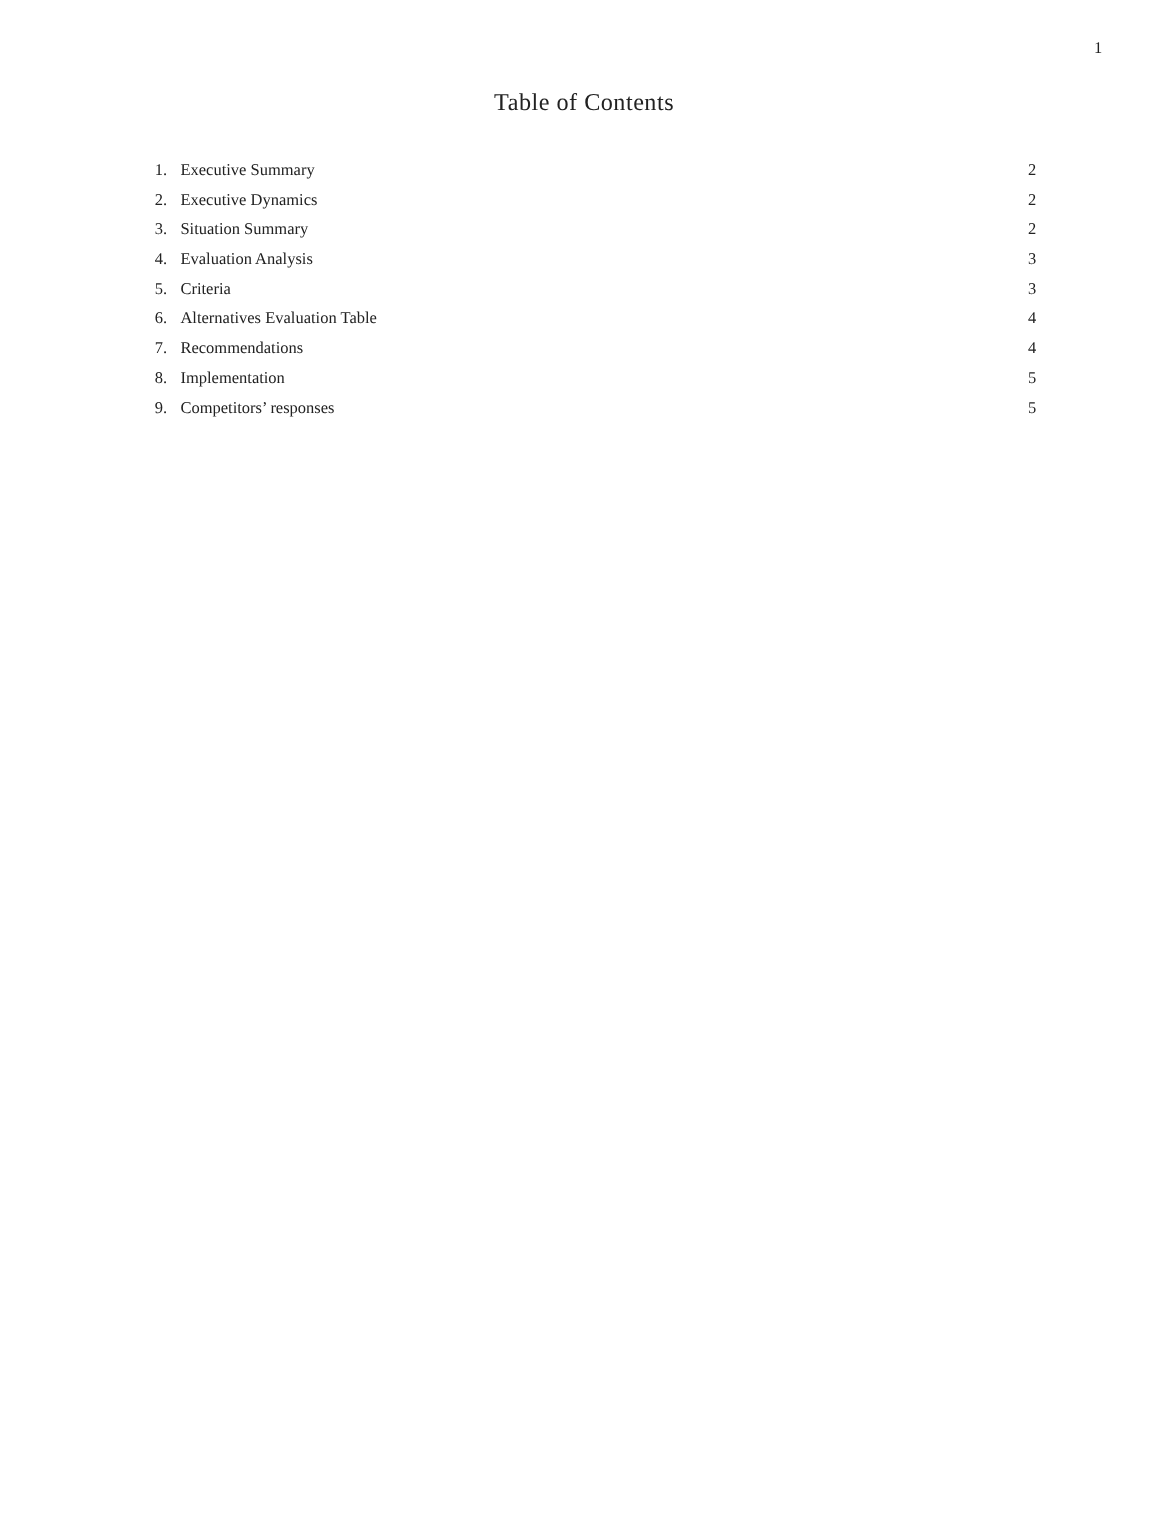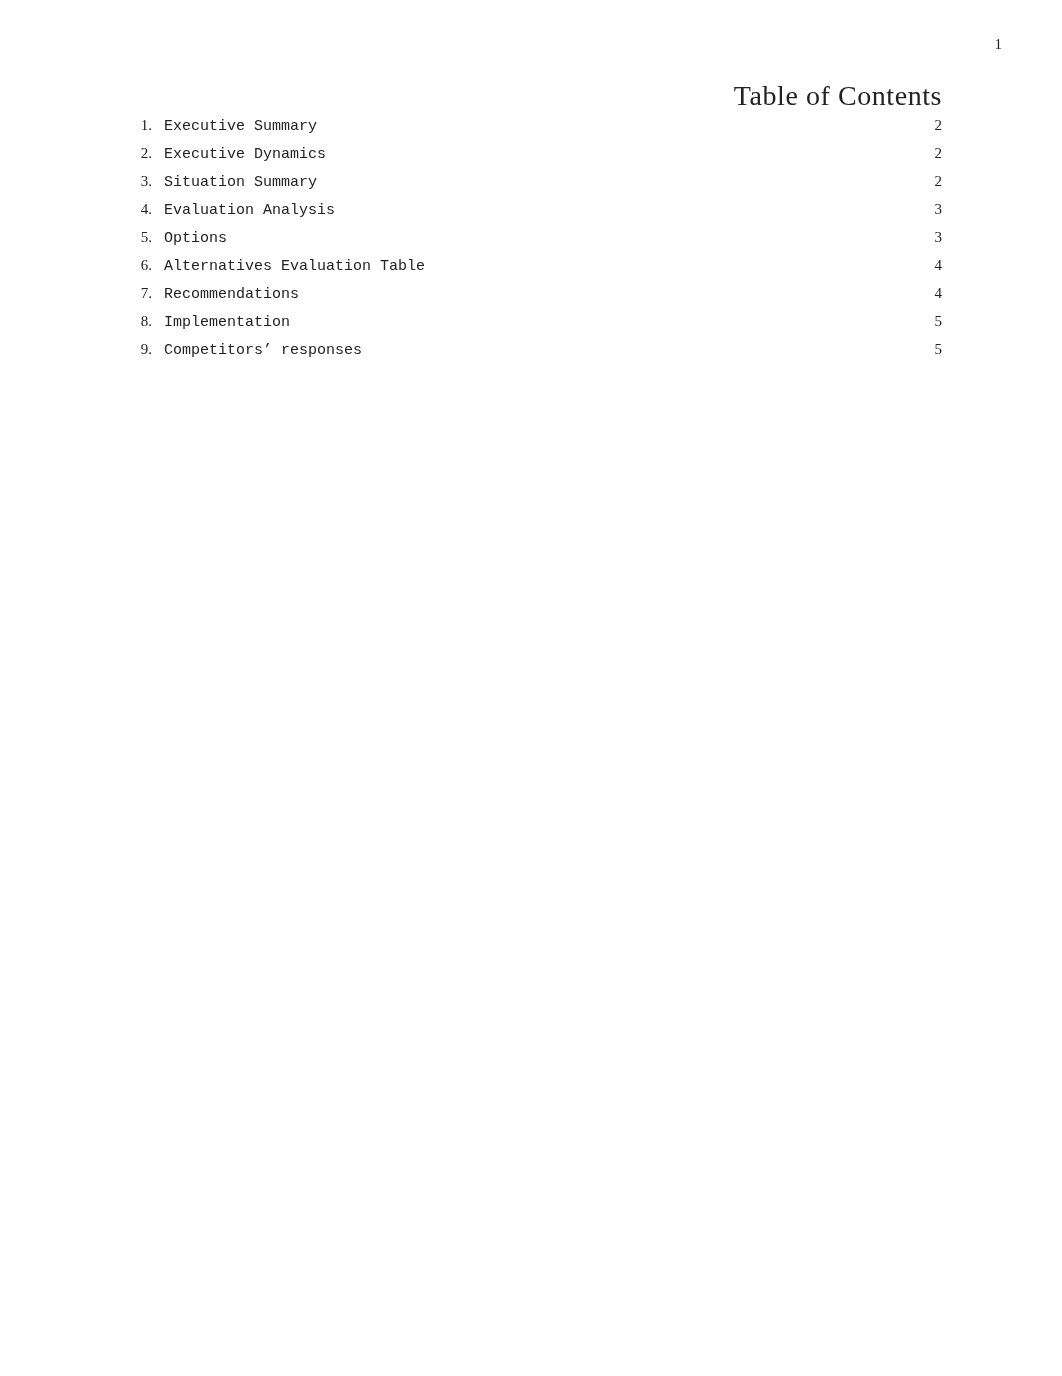--- a/index.html
+++ b/index.html
@@ -28,23 +28,24 @@
     .page-number {
       position: absolute;
       top: 36px;
       right: 60px;
       font-size: 15px;
       color: #222;
       font-family: Georgia, 'Times New Roman', Times, serif;
     }
 
     .toc-title {
-      text-align: right;
-      font-size: 28px;
+      text-align: center;
+      font-size: 22px;
       font-weight: normal;
+      margin-bottom: 36px;
       margin-top: 20px;
       font-family: Georgia, 'Times New Roman', Times, serif;
       letter-spacing: 0.02em;
     }
 
     .toc-list {
       list-style: none;
       padding: 0;
       margin: 0;
       width: 100%;
@@ -69,21 +70,20 @@
       min-width: 32px;
       text-align: right;
       margin-right: 12px;
       color: #222;
       font-size: 15px;
     }
 
     .toc-label {
       color: #222;
       font-size: 15px;
-      font-family: Liberation Mono, monospace;
     }
 
     .toc-page {
       color: #222;
       font-size: 15px;
       min-width: 20px;
       text-align: right;
     }
   </style>
 </head>
@@ -120,21 +120,21 @@
       <li class="toc-item">
         <div class="toc-item-left">
           <span class="toc-number">4.</span>
           <span class="toc-label">Evaluation Analysis</span>
         </div>
         <span class="toc-page">3</span>
       </li>
       <li class="toc-item">
         <div class="toc-item-left">
           <span class="toc-number">5.</span>
-          <span class="toc-label">Options</span>
+          <span class="toc-label">Criteria</span>
         </div>
         <span class="toc-page">3</span>
       </li>
       <li class="toc-item">
         <div class="toc-item-left">
           <span class="toc-number">6.</span>
           <span class="toc-label">Alternatives Evaluation Table</span>
         </div>
         <span class="toc-page">4</span>
       </li>

